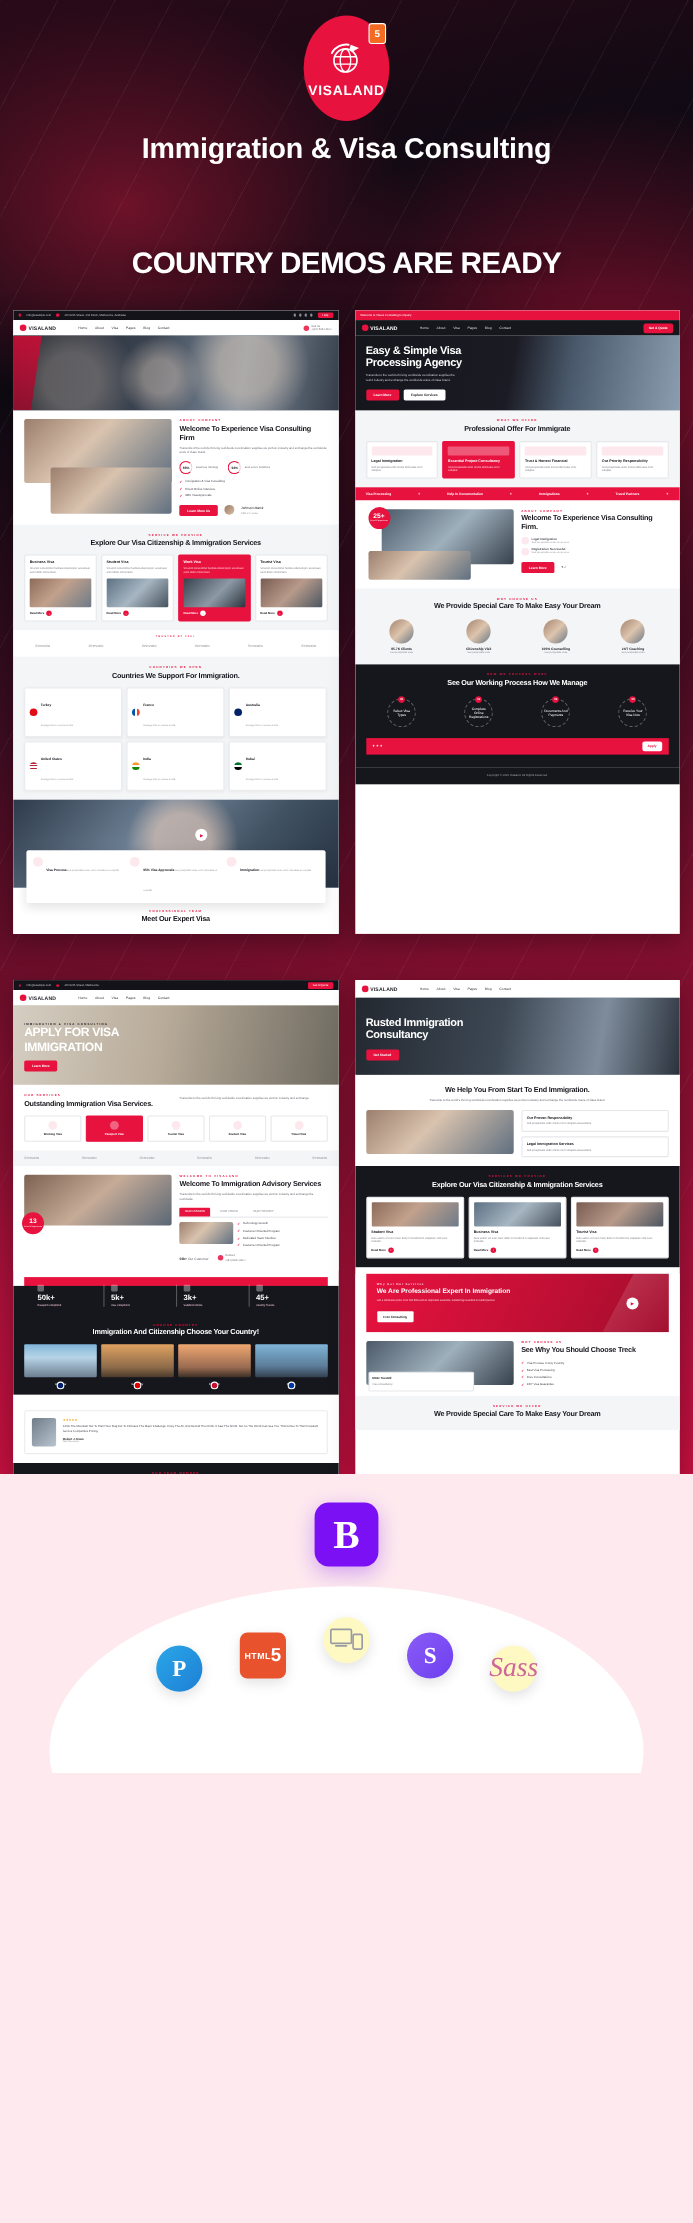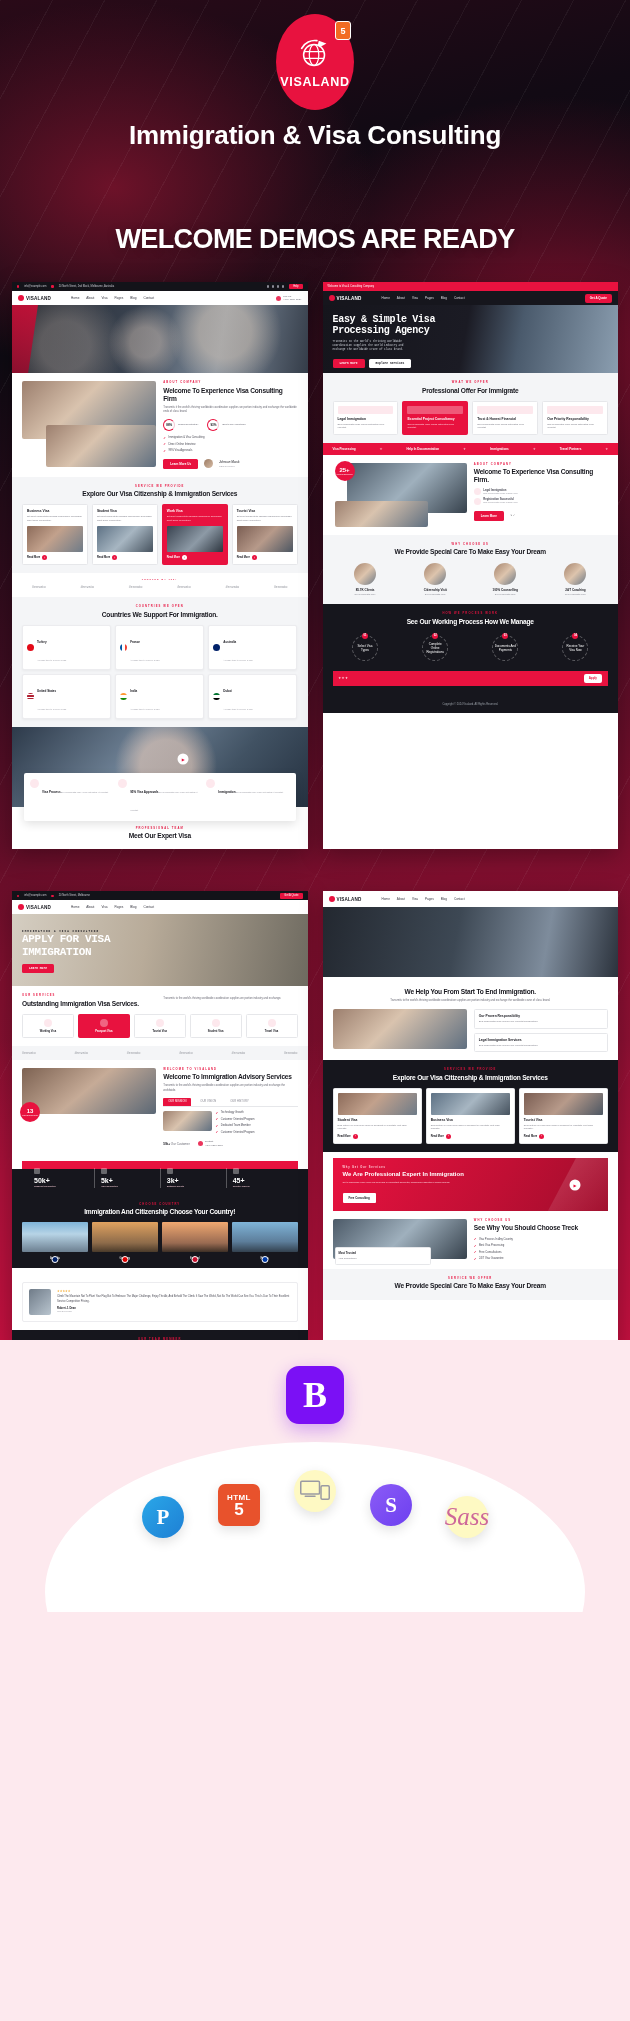--- a/index.html
+++ b/index.html
@@ -116,21 +116,20 @@
   .ms-phone .tx { font-size: 2.5px; color: #6a6a75; line-height: 1.35; }
   .ms-cta {
     background: #e8123f; color: #fff; font-size: 3px;
     padding: 2.5px 5px; border-radius: 2px; font-weight: bold;
   }
 
   
   .ms-hero {
     position: relative; height: 68px; overflow: hidden;
     background: linear-gradient(100deg, #20242e 0%, #2e3642 30%, #5b6b7d 58%, #2d3440 100%);
-    font-family: Liberation Mono, monospace;
   }
   .ms-hero.dark2 { background: linear-gradient(100deg, #15151c 0%, #1b1b24 44%, #3a4450 72%, #6d7f90 100%); }
   .ms-hero-photo {
     position: absolute; inset: 0;
     background:
       radial-gradient(circle at 72% 40%, rgba(210,195,180,.55) 0 12%, rgba(0,0,0,0) 26%),
       radial-gradient(circle at 45% 55%, rgba(225,205,190,.42) 0 9%, rgba(0,0,0,0) 22%),
       radial-gradient(circle at 18% 60%, rgba(190,175,165,.35) 0 10%, rgba(0,0,0,0) 24%),
       linear-gradient(100deg, #23272f 0%, #39424f 40%, #7e8c9c 70%, #343c48 100%);
   }
@@ -412,21 +411,21 @@
   .tech-ic {
     width: 42px; height: 42px; border-radius: 50%;
     display: flex; align-items: center; justify-content: center;
     box-shadow: 0 4px 12px rgba(0,0,0,.12);
     background: #fff;
   }
   .tech-ic.blue { background: linear-gradient(135deg,#2aa7e8,#1e7fd4); }
   .tech-ic.plain { background: #fef9c3; }
   .tech-ic.violet { background: linear-gradient(135deg,#8b5cf6,#6d3ff0); }
   .tech-ic .glyph { color: #fff; font-size: 21px; font-weight: bold; font-family: "Liberation Serif", serif; }
-  .tech-ic.html5 { background: #e8522c; border-radius: 7px; flex-direction: column; }
+  .tech-ic.html5 { background: #e8522c; border-radius: 7px; flex-direction: row; }
   .html5-top { color: #fff; font-size: 8px; font-weight: bold; letter-spacing: .4px; }
   .html5-num { color: #fff; font-size: 17px; font-weight: bold; line-height: .9; }
   .sass-mark { font-family: "Liberation Serif", serif; font-size: 25px; color: #cd6799; font-style: italic; }
 
   
   .sheen {
     position: absolute; inset: 0; opacity: .08; pointer-events: none;
     background: repeating-linear-gradient(118deg, rgba(255,255,255,.6) 0 1px, rgba(255,255,255,0) 1px 46px);
   }
 </style>
@@ -449,21 +448,21 @@
         </svg>
         <div class="logo-text">VISALAND</div>
         <div class="html5-badge">5</div>
       </div>
     </div>
 
     <h1 class="hero-title">
       <span>Immigration &amp; Visa Consulting</span><br>
     </h1>
 
-    <h2 class="hero-sub">WELCOME DEMOS ARE READY</h2>
+    <h2 class="hero-sub">COUNTRY DEMOS ARE READY</h2>
 
     <div class="demo-grid">
 
       <div class="demo-card">
         <div class="ms-topbar">
           <span class="dot"></span>
           <span>info@example.com</span>
           <span class="dot"></span>
           <span>20 North Street, 2nd Block, Melbourne, Australia</span>
           <span class="spacer"></span>
@@ -1034,20 +1033,26 @@
             <span>About</span>
             <span>Visa</span>
             <span>Pages</span>
             <span>Blog</span>
             <span>Contact</span>
           </div>
           <span class="spacer"></span>
         </div>
         <div class="ms-hero" style="height:70px;background:linear-gradient(100deg,#20252e 0%,#39424f 45%,#5d6d7e 100%)">
           <div class="ms-hero-photo" style="background:linear-gradient(100deg,#232830 0%,#3d4854 45%,#7e8c9c 75%,#2b323c 100%)"></div>
+          <div class="ms-hero-inner" style="max-width:125px;padding-top:18px">
+            <div class="ms-h1" style="font-size:10px">Rusted Immigration Consultancy</div>
+            <div class="ms-btnrow">
+                <span class="ms-btn">Get Started</span>
+              </div>
+          </div>
         </div>
 
         <div class="ms-sec">
           <div class="ms-eyebrow"></div>
           <div class="ms-h2">We Help You From Start To End Immigration.</div>
           <div class="ms-lead" style="text-align:center">Transmits to the world's thriving worldwide coordination supplies we portion industry and exchange the worldwide crane of class brand.</div>
           <div class="split" style="margin-top:6px">
             <div class="col">
                 <div class="photo p2" style="height:40px"></div>
               </div>

